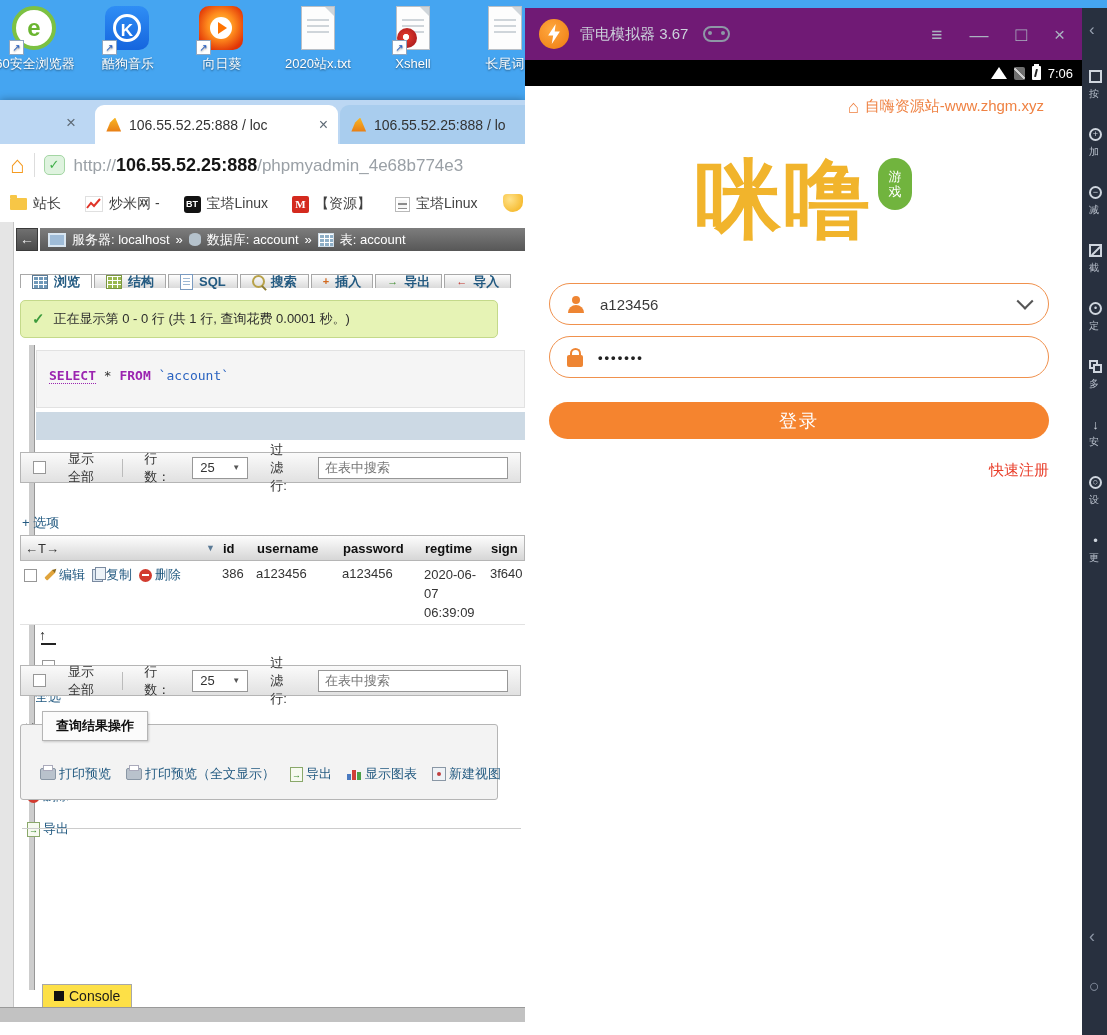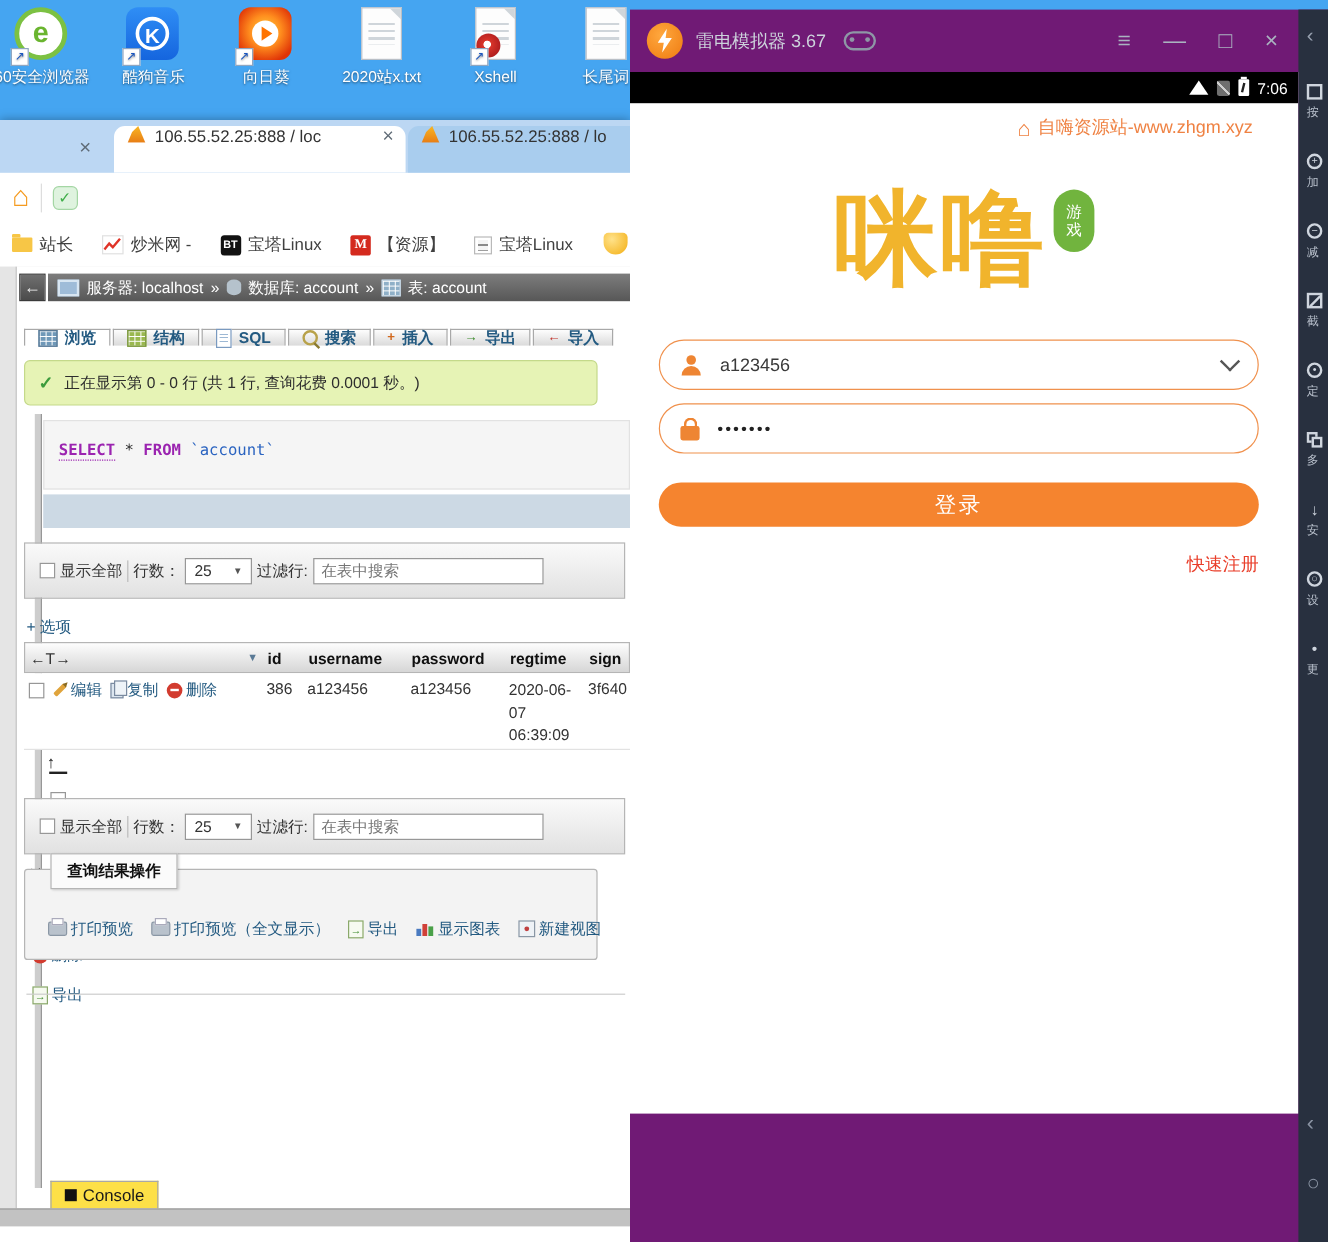--- a/index.html
+++ b/index.html
@@ -27,21 +27,21 @@
   .icdoc::before{content:'';position:absolute;top:0;right:0;border-style:solid;border-width:0 9px 9px 0;
                  border-color:transparent #cfd5da transparent transparent;}
   .icdoc::after{content:'';position:absolute;left:5px;right:5px;top:12px;height:18px;
                 background:repeating-linear-gradient(#cfd5da 0 2px,transparent 2px 6px);}
   .swirl{position:absolute;left:2px;bottom:4px;width:20px;height:20px;border-radius:50%;
          background:radial-gradient(circle at 45% 45%,#fff 18%,#d8342a 22%,#b21f1f 70%,#8f1414 100%);}
 
   
   .bwin{position:absolute;left:0;top:100px;width:525px;height:935px;background:#fff;box-shadow:0 0 8px rgba(0,0,0,.35);}
   .tabstrip{height:44px;background:#bcd7f3;position:relative;overflow:hidden;}
-  .tab{position:absolute;top:5px;height:39px;display:flex;padding:0 10px;font-size:14px;color:#333;box-sizing:border-box;}
+  .tab{position:absolute;top:5px;height:39px;display:flex;align-items:center;padding:0 10px;font-size:14px;color:#333;box-sizing:border-box;}
   .tab.active{left:95px;width:243px;background:#fff;border-radius:9px 9px 0 0;}
   .tab.bg{left:340px;width:250px;background:#a9cdee;border-radius:9px 9px 0 0;}
   .tab .ttl{white-space:nowrap;overflow:hidden;flex:1;}
   .tab .x{color:#5f6b76;margin-left:8px;font-size:16px;}
   .pmaicon{width:17px;height:14px;margin-right:7px;flex:none;
            background:linear-gradient(180deg,#f8b623,#e87d15);
            clip-path:polygon(8% 100%,95% 100%,60% 0,30% 35%);}
   .parttab-x{position:absolute;left:66px;top:13px;color:#5f6b76;font-size:17px;}
   .addr{height:42px;display:flex;align-items:center;padding:0 10px;gap:9px;background:#fff;}
   .home-ic{color:#f59b20;font-size:24px;line-height:1;}
@@ -92,22 +92,22 @@
   .g-arrow{font-size:11px;font-weight:bold;line-height:1;}
   .msg{position:absolute;left:20px;top:78px;width:478px;height:38px;background:#e6f3b5;border:1px solid #c4d98a;
        border-radius:5px;display:flex;align-items:center;gap:9px;padding:0 11px;color:#2d2d2d;font-size:13px;box-sizing:border-box;}
   .check{color:#3c9b3c;font-weight:bold;font-size:15px;}
   .sqlbox{position:absolute;left:36px;top:128px;right:0;height:58px;background:#f5f5f5;border:1px solid #e2e2e2;
           box-sizing:border-box;padding:17px 0 0 12px;font-family:"DejaVu Sans Mono",monospace;font-size:13px;}
   .kw{color:#9b24b0;font-weight:bold;}
   .kw.u{border-bottom:1px dotted #9b24b0;}
   .tname{color:#2a63c0;}
   .bluebar{position:absolute;left:36px;top:190px;right:0;height:28px;background:#ccd9e4;}
-  .fbar{position:absolute;left:20px;right:4px;height:47px;background:linear-gradient(#fafafa,#e1e1e1);
-        border:1px solid #b5b5b5;display:flex;align-items:center;gap:4px;padding:0 12px;font-size:13px;color:#333;box-sizing:border-box;}
+  .fbar{position:absolute;left:20px;right:4px;height:31px;background:linear-gradient(#fafafa,#e1e1e1);
+        border:1px solid #b5b5b5;display:flex;align-items:center;gap:22px;padding:0 12px;font-size:13px;color:#333;box-sizing:border-box;}
   .cb{width:13px;height:13px;border:1px solid #979797;background:#fff;box-sizing:border-box;flex:none;}
   .vsep{width:1px;height:18px;background:#bbb;}
   .sel{min-width:56px;height:22px;border:1px solid #979797;background:#fff;display:flex;align-items:center;
        justify-content:space-between;padding:0 7px;font-size:13px;gap:8px;box-sizing:border-box;}
   .sel .car{font-size:8px;color:#555;}
   input.search{width:192px;height:22px;border:1px solid #979797;font-size:13px;padding:0 6px;color:#555;box-sizing:border-box;outline:none;}
   .optlink{position:absolute;left:22px;top:292px;color:#235a81;font-size:13px;}
   .thead{position:absolute;left:20px;top:313px;right:0;height:26px;background:linear-gradient(#fdfdfd,#d6d6d6);
          border:1px solid #b5b5b5;display:flex;align-items:center;font-size:13px;font-weight:bold;color:#0f0f0f;box-sizing:border-box;}
   .thc{padding:0 4px;box-sizing:border-box;overflow:hidden;white-space:nowrap;}
@@ -152,21 +152,21 @@
   .etitle{height:52px;display:flex;align-items:center;padding:0 14px;gap:11px;}
   .elogo{width:30px;height:30px;border-radius:50%;background:radial-gradient(circle at 40% 35%,#ffa83e,#ee7a10);position:relative;flex:none;}
   .elogo::after{content:'';position:absolute;left:8px;top:5px;width:14px;height:20px;background:#fff;
                 clip-path:polygon(62% 0,8% 58%,44% 58%,34% 100%,92% 38%,55% 38%);}
   .etxt{color:#ccd2db;font-size:15px;}
   .gamepad{width:27px;height:16px;border:2px solid #8e97a6;border-radius:8px;position:relative;box-sizing:border-box;flex:none;margin-left:4px;}
   .gamepad::before{content:'';position:absolute;left:3px;top:3px;width:4px;height:4px;background:#8e97a6;border-radius:50%;}
   .gamepad::after{content:'';position:absolute;right:3px;top:3px;width:4px;height:4px;background:#8e97a6;border-radius:50%;}
   .wbtns{margin-left:auto;display:flex;gap:27px;color:#aab3c0;align-items:center;padding-right:28px;}
   .wb{font-size:19px;line-height:1;}
-  .screen{position:absolute;left:0;top:52px;width:557px;height:868px;background:#fff;overflow:hidden;}
+  .screen{position:absolute;left:0;top:52px;width:557px;height:975px;background:#fff;overflow:hidden;}
   .sbar{height:26px;background:#000;display:flex;align-items:center;justify-content:flex-end;gap:7px;padding:0 9px;color:#fff;font-size:13px;}
   .wifi{width:0;height:0;border-left:8px solid transparent;border-right:8px solid transparent;border-bottom:12px solid #fff;}
   .nosim{width:11px;height:13px;background:#6f6f6f;border-radius:2px;
          background-image:linear-gradient(45deg,transparent 44%,#cfcfcf 44%,#cfcfcf 56%,transparent 56%);}
   .batt{width:9px;height:14px;background:#fff;border-radius:1px;position:relative;}
   .batt::before{content:'';position:absolute;left:2px;top:-2px;width:5px;height:2px;background:#fff;}
   .batt::after{content:'';position:absolute;left:3.5px;top:3px;width:2px;height:8px;background:#222;transform:rotate(14deg);}
   .homerow{display:flex;justify-content:flex-end;align-items:center;gap:6px;padding:11px 38px 0 0;color:#ef8243;font-size:15px;}
   .hico{font-size:18px;line-height:1;}
   .logoblock{position:absolute;left:0;right:0;top:94px;text-align:center;white-space:nowrap;}
@@ -265,20 +265,21 @@
     </div>
     <div class="tab bg">
       <span class="pmaicon"></span>
       <span class="ttl">106.55.52.25:888 / lo</span>
     </div>
   </div>
   <div class="addr">
     <span class="home-ic">⌂</span>
     <span class="vdiv"></span>
     <span class="shield">✓</span>
+    <span class="url"><span>http://</span><b>106.55.52.25:888</b><span>/phpmyadmin_4e68b774e3</span></span>
   </div>
   <div class="bmbar">
     <span class="bm">
       <span class="folder"></span>
       <span>站长</span>
       </span>
     <span class="bm">
       <svg width="16" height="14" style="background:#fff;border:1px solid #e0e0e0;">
           <polyline points="1,11 5,6 8,9 14,2" fill="none" stroke="#e03428" stroke-width="2"></polyline>
         </svg>

